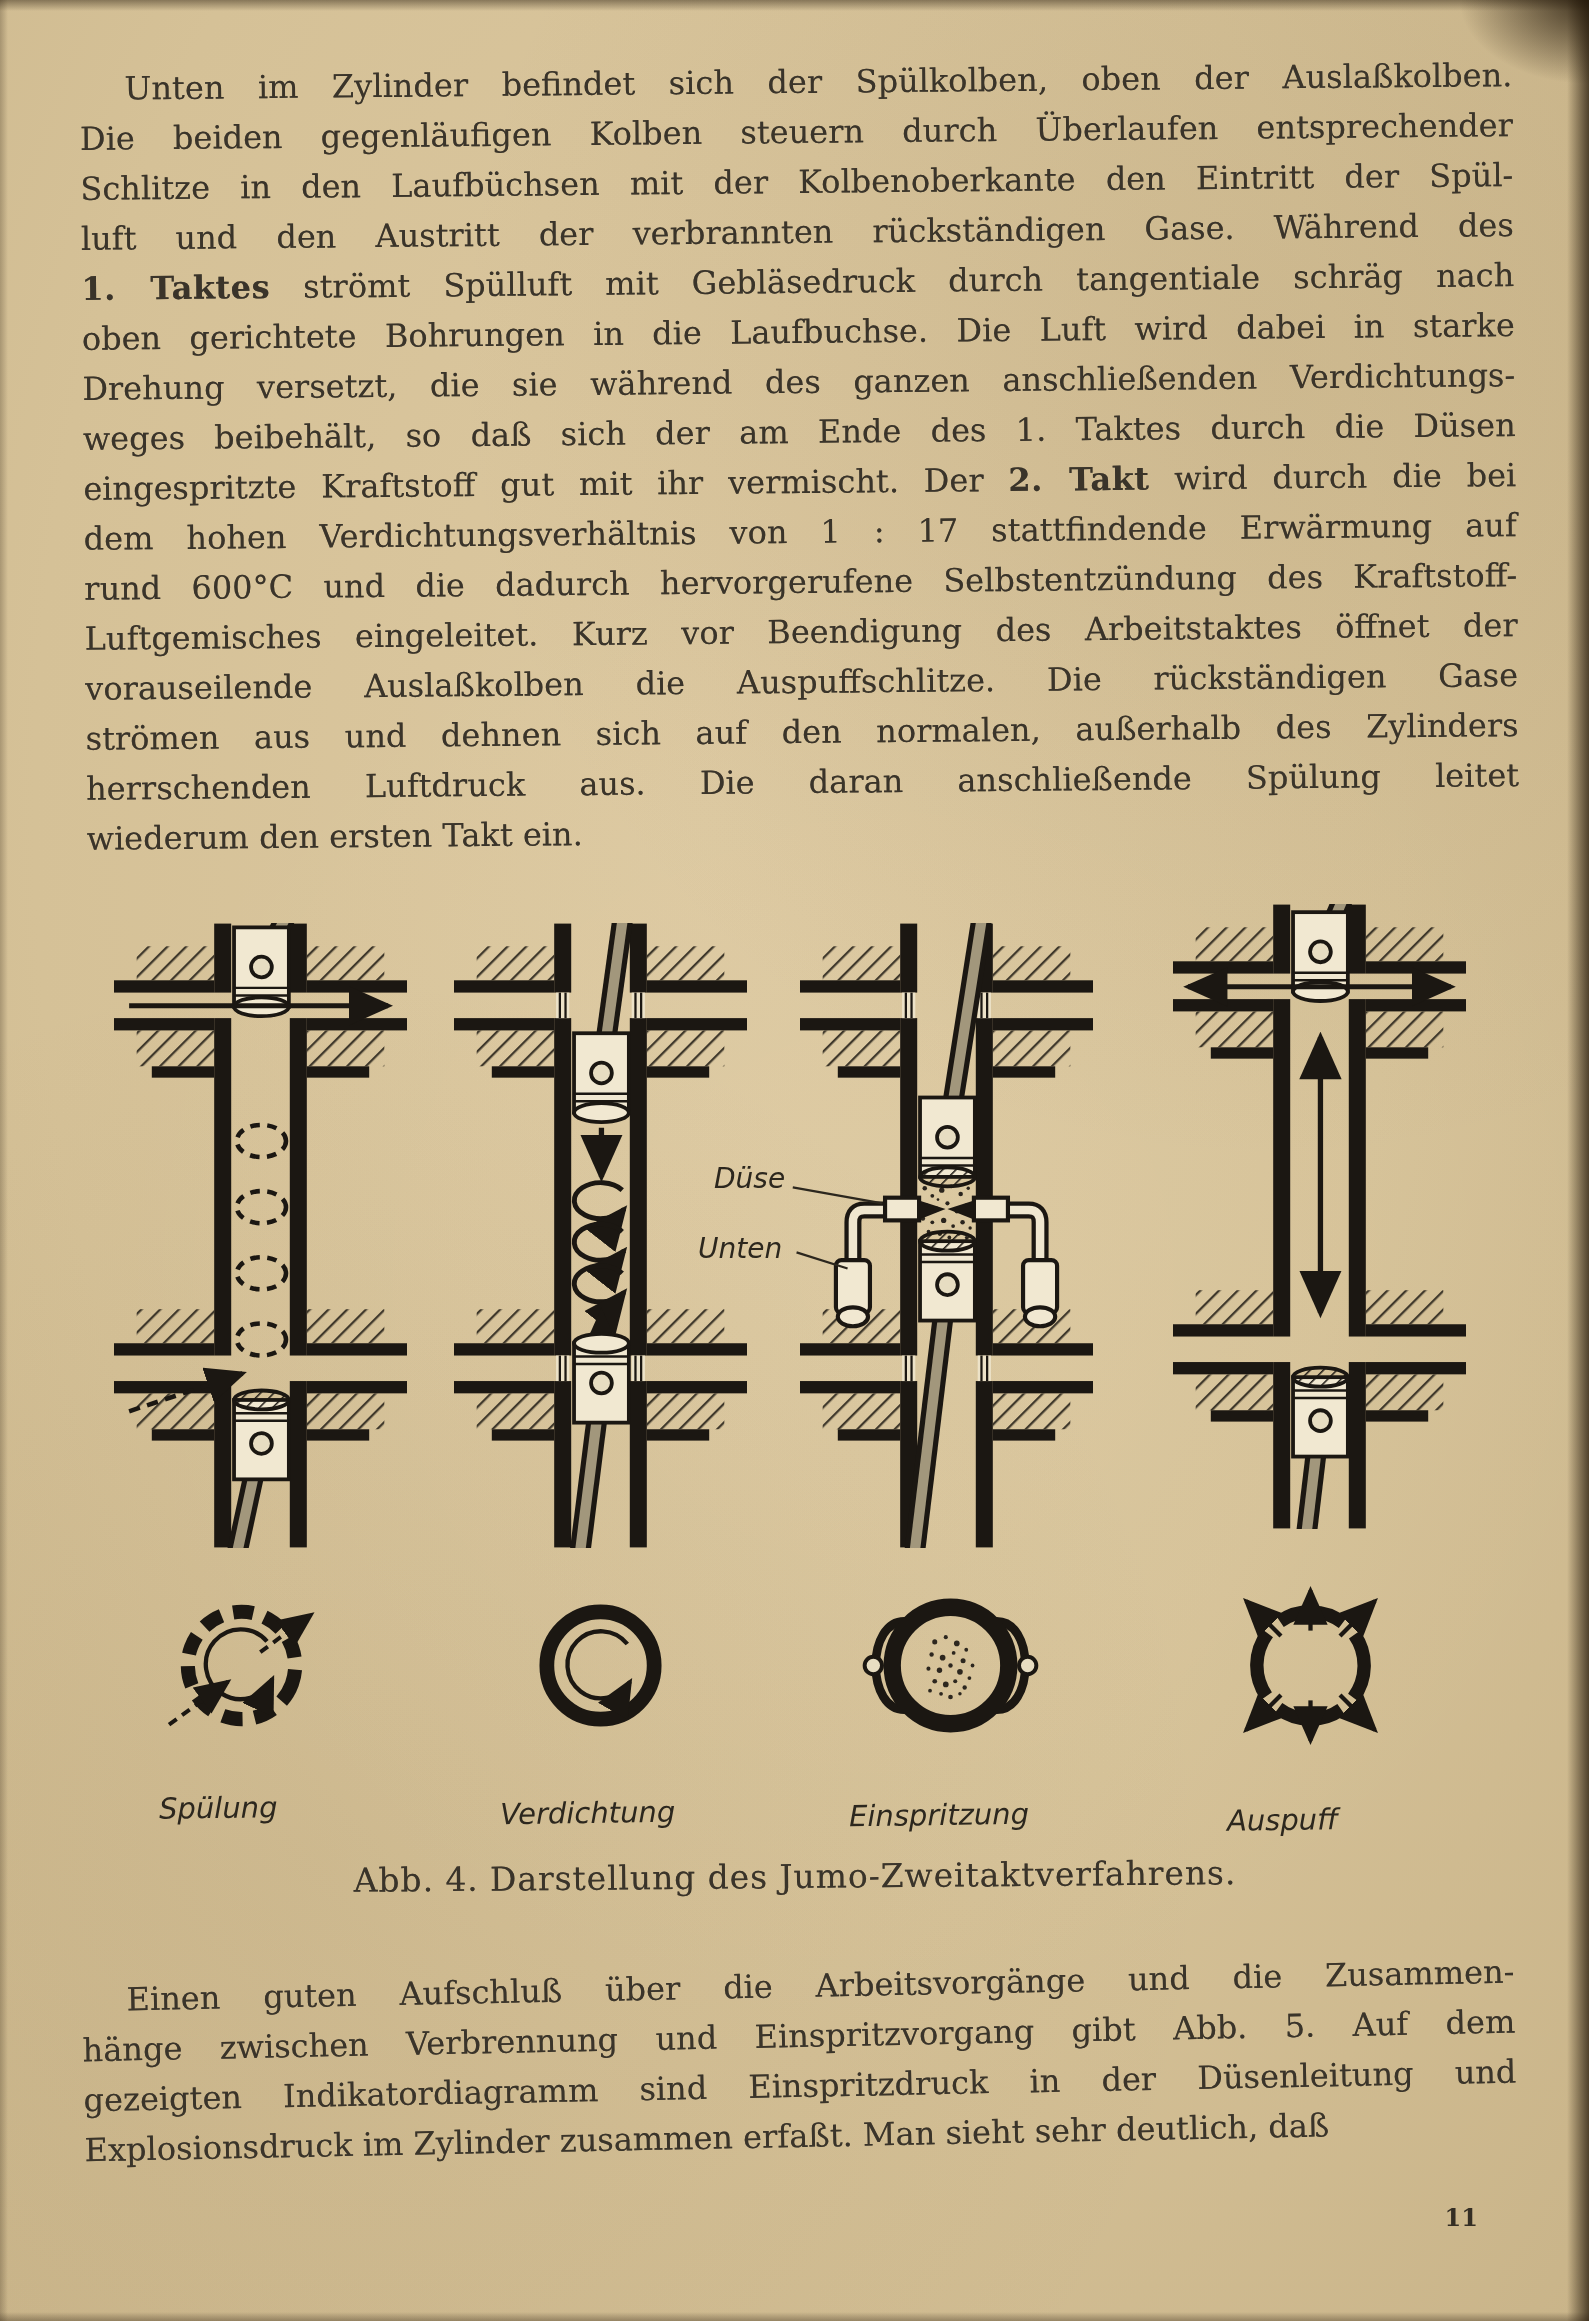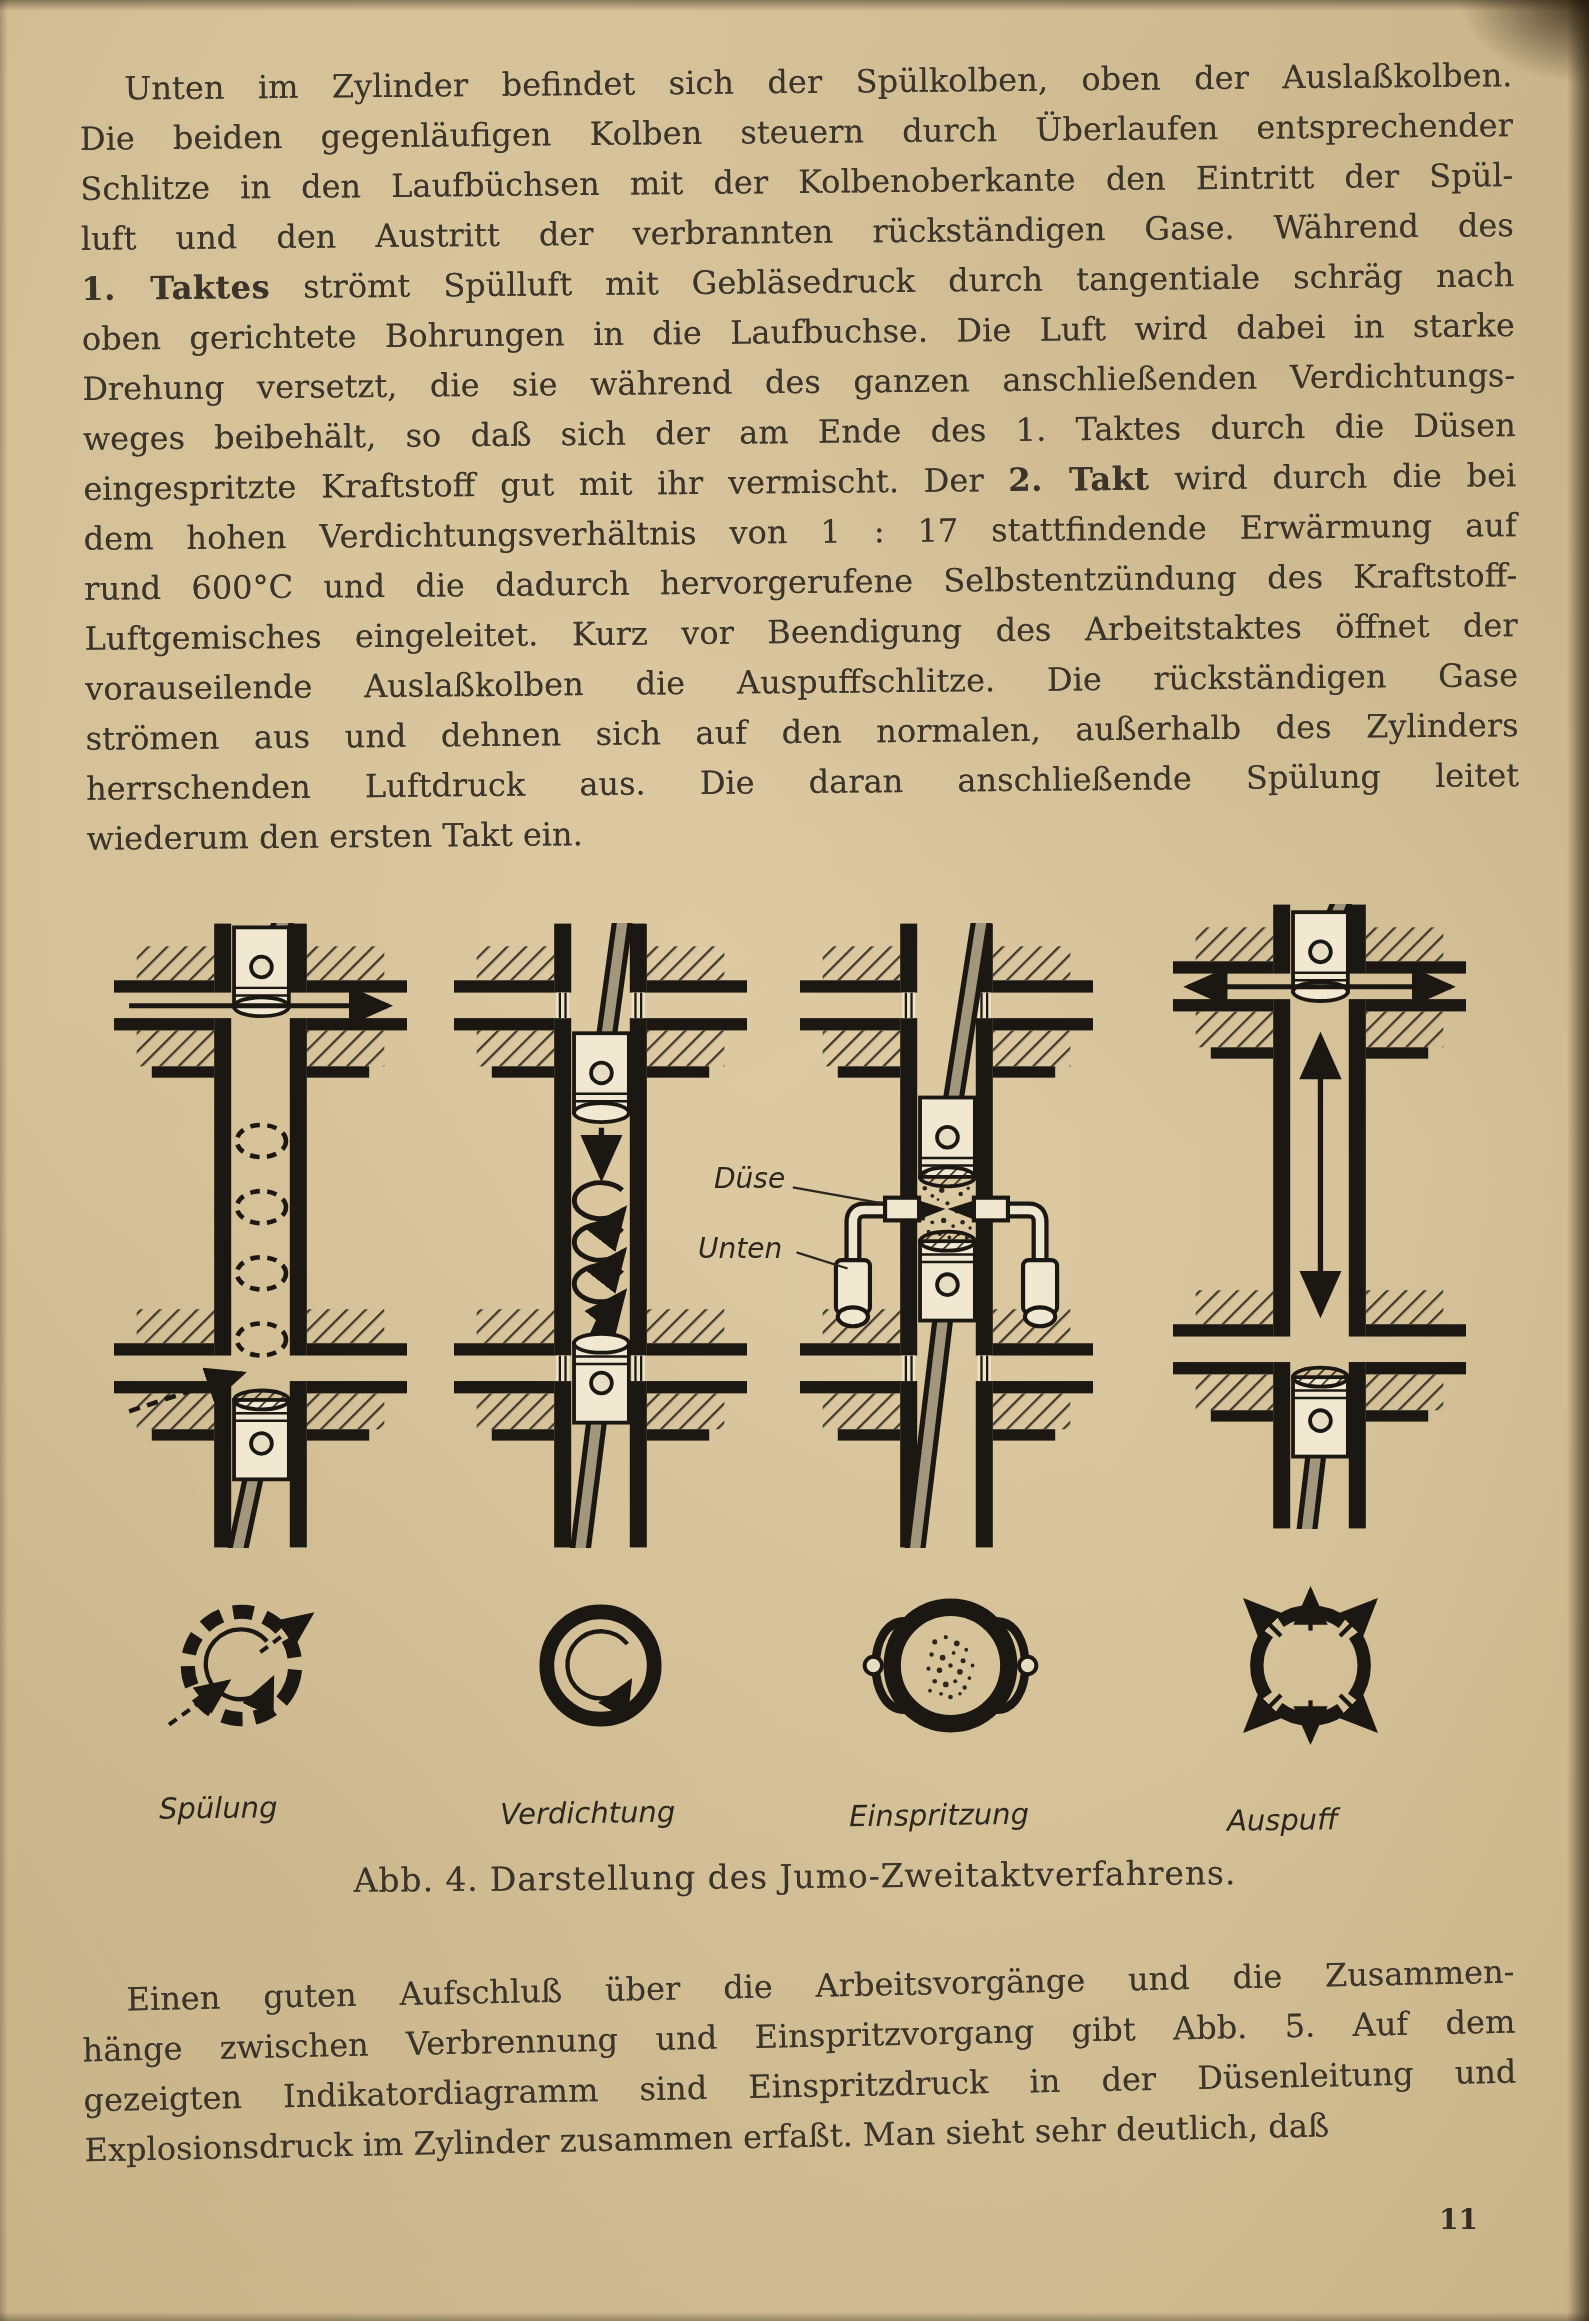--- a/index.html
+++ b/index.html
@@ -32,21 +32,21 @@
 
   .figure{position:absolute;left:0;top:0;width:1590px;height:2321px;pointer-events:none;}
   .diag{position:absolute;}
   .ann{position:absolute;font-family:"DejaVu Sans", sans-serif;font-style:italic;
        font-size:28px;color:#2c271e;}
   .phase-label{position:absolute;font-family:"DejaVu Sans", sans-serif;font-style:italic;
        font-size:29px;color:#2c271e;transform:rotate(-0.8deg);}
   .caption{position:absolute;left:0;top:1857px;width:1590px;text-align:center;
        font-size:33px;color:#3a342a;letter-spacing:0.9px;transform:rotate(-0.5deg);
        text-shadow:0 0 0.6px rgba(58,52,42,.55);}
-  .pagenum{position:absolute;right:112px;top:2203px;font-size:28px;font-weight:bold;color:#342e24;}
+  .pagenum{position:absolute;right:112px;top:2203px;font-size:24px;font-weight:bold;color:#342e24;}
 </style>
 </head>
 <body>
 
 <div class="page">
   <div class="blotch"></div>
 
   <div class="para p1">
       <div class="tline indent"><span>Unten im Zylinder befindet sich der Spülkolben, oben der Auslaßkolben.</span></div>
       <div class="tline"><span>Die beiden gegenläufigen Kolben steuern durch Überlaufen entsprechender</span></div>

